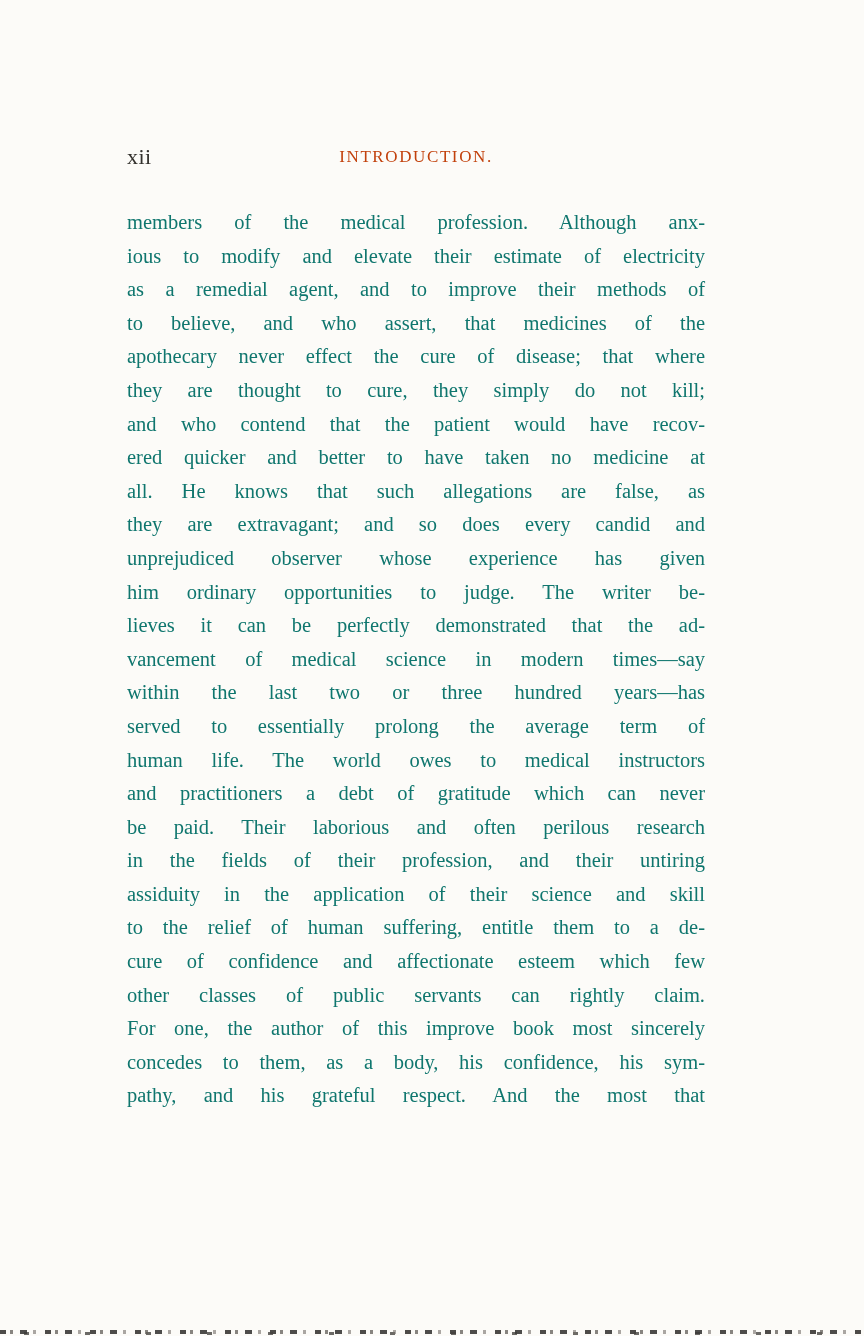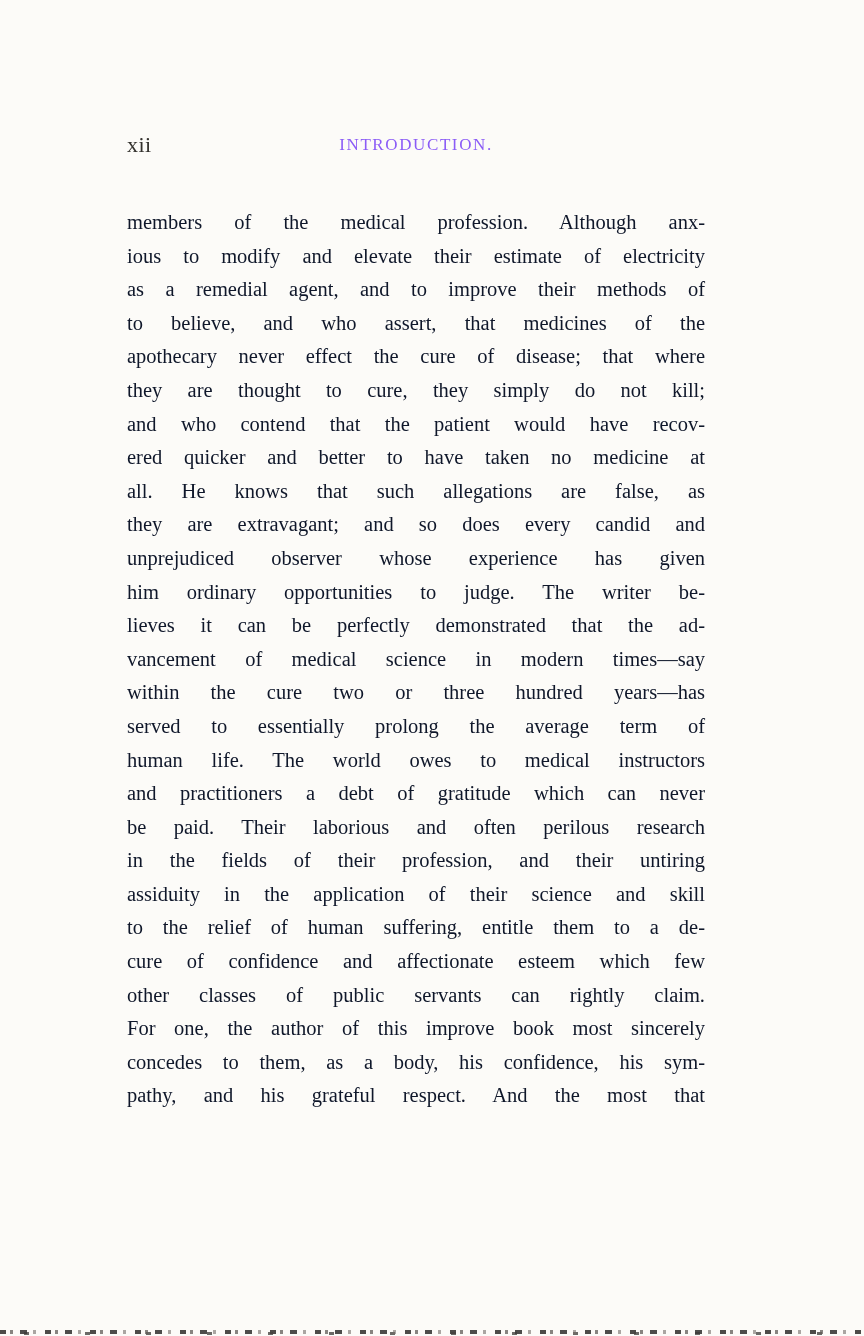--- a/index.html
+++ b/index.html
@@ -12,57 +12,57 @@
     width: 864px;
     height: 1336px;
     margin: 0 auto;
     background: #fcfbf8;
     overflow: hidden;
     font-family: "Liberation Serif", "DejaVu Serif", serif;
     color: #2d2b27;
   }
   .running-header {
     position: absolute;
-    top: 132px;
+    top: 144px;
     left: 127px;
     width: 578px;
     height: 30px;
   }
   .page-number {
     position: absolute;
     left: 0;
     top: 0;
     font-size: 22px;
     letter-spacing: 0.5px;
     color: #33312d;
   }
   .header-title {
     position: absolute;
     left: 0;
     right: 0;
     top: 3px;
     text-align: center;
     font-size: 17px;
     letter-spacing: 1.6px;
-    color: #8b5cf6;
+    color: #c2410c;
   }
   .text-block {
     position: absolute;
     top: 206px;
     left: 127px;
     width: 578px;
     font-size: 20.5px;
     line-height: 33.6px;
   }
   .text-line {
     text-align: justify;
     text-align-last: justify;
     -moz-text-align-last: justify;
     white-space: normal;
-    color: #0f172a;
+    color: #0f766e;
   }
   .scan-edge {
     position: absolute;
     left: 0;
     bottom: 1px;
     width: 100%;
     height: 9px;
     opacity: 0.85;
     background-image:
       repeating-linear-gradient(90deg,
@@ -101,21 +101,21 @@
       <div class="text-line">apothecary never effect the cure of disease; that where</div>
       <div class="text-line">they are thought to cure, they simply do not kill;</div>
       <div class="text-line">and who contend that the patient would have recov-</div>
       <div class="text-line">ered quicker and better to have taken no medicine at</div>
       <div class="text-line">all.  He knows that such allegations are false, as</div>
       <div class="text-line">they are extravagant; and so does every candid and</div>
       <div class="text-line">unprejudiced observer whose experience has given</div>
       <div class="text-line">him ordinary opportunities to judge.  The writer be-</div>
       <div class="text-line">lieves it can be perfectly demonstrated that the ad-</div>
       <div class="text-line">vancement of medical science in modern times—say</div>
-      <div class="text-line">within the cure two or three hundred years—has</div>
+      <div class="text-line">within the last two or three hundred years—has</div>
       <div class="text-line">served to essentially prolong the average term of</div>
       <div class="text-line">human life.  The world owes to medical instructors</div>
       <div class="text-line">and practitioners a debt of gratitude which can never</div>
       <div class="text-line">be paid.  Their laborious and often perilous research</div>
       <div class="text-line">in the fields of their profession, and their untiring</div>
       <div class="text-line">assiduity in the application of their science and skill</div>
       <div class="text-line">to the relief of human suffering, entitle them to a de-</div>
       <div class="text-line">cure of confidence and affectionate esteem which few</div>
       <div class="text-line">other classes of public servants can rightly claim.</div>
       <div class="text-line">For one, the author of this improve book most sincerely</div>

